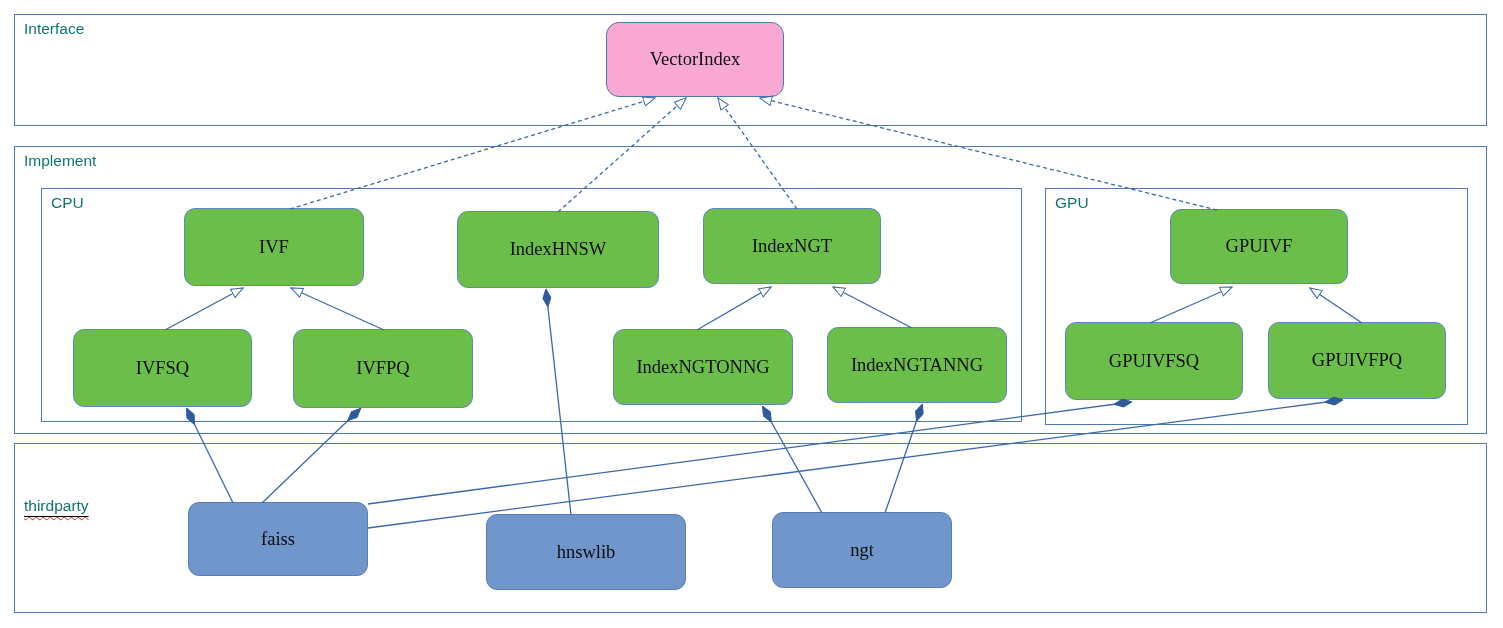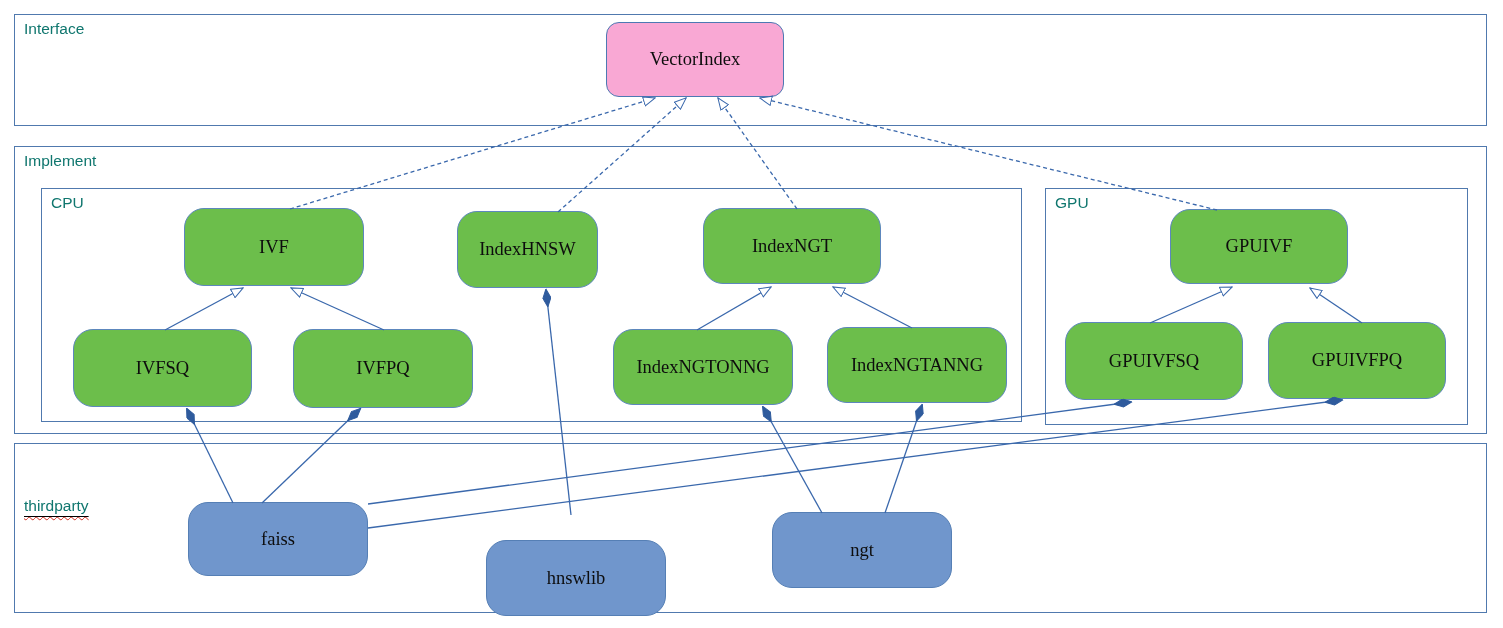--- a/index.html
+++ b/index.html
@@ -4,21 +4,21 @@
 <style>
   html,body{margin:0;padding:0;background:#ffffff;}
   body{width:1503px;height:628px;font-family:"Liberation Sans",sans-serif;}
   .canvas{position:relative;width:1503px;height:628px;background:#ffffff;overflow:hidden;}
 
   .container-frame{position:absolute;border:1.6px solid #5079ae;background:transparent;box-sizing:border-box;z-index:1;}
   .clabel{position:absolute;top:5px;left:9px;font-size:15.5px;color:#0f766e;white-space:nowrap;}
   .clabel.wavy{text-decoration:underline wavy #cf2b1e;text-decoration-thickness:1.2px;text-underline-offset:5px;margin-top:48px;}
   .clabel.wavy > span{text-decoration:underline solid #000;text-decoration-thickness:1px;}
 
-  .node{position:absolute;box-sizing:border-box;border:1.5px solid #5d87bd;border-radius:20px;
+  .node{position:absolute;box-sizing:border-box;border:1.5px solid #5d87bd;border-radius:11px;
         display:flex;align-items:center;justify-content:center;z-index:2;
         font-family:"Liberation Serif","DejaVu Serif",serif;font-size:18.5px;color:#0d0d0d;}
   .node.interface{background:#f9a8d4;border-color:#4d79b3;border-radius:13px;}
   .node.impl{background:#6cbe4b;}
   .node.thirdparty{background:#7096cc;border-color:#557fb5;}
 
   svg.connectors{position:absolute;left:0;top:0;width:1503px;height:628px;z-index:3;pointer-events:none;}
 </style>
 </head>
 <body>
@@ -65,21 +65,21 @@
     </div>
     <div class="container-frame" style="left: 14px; top: 443px; width: 1473px; height: 170px;">
       <span class="clabel wavy"><span>thirdparty</span></span>
     </div>
     <div class="node interface" style="left: 606px; top: 22px; width: 178px; height: 75px;">
       <span>VectorIndex</span>
     </div>
     <div class="node impl" style="left: 184px; top: 208px; width: 180px; height: 78px;">
       <span>IVF</span>
     </div>
-    <div class="node impl" style="left: 457px; top: 211px; width: 141px; height: 77px;">
+    <div class="node impl" style="left: 457px; top: 211px; width: 202px; height: 77px;">
       <span>IndexHNSW</span>
     </div>
     <div class="node impl" style="left: 703px; top: 208px; width: 178px; height: 76px;">
       <span>IndexNGT</span>
     </div>
     <div class="node impl" style="left: 73px; top: 329px; width: 179px; height: 78px;">
       <span>IVFSQ</span>
     </div>
     <div class="node impl" style="left: 293px; top: 329px; width: 180px; height: 79px;">
       <span>IVFPQ</span>
@@ -95,19 +95,19 @@
     </div>
     <div class="node impl" style="left: 1065px; top: 322px; width: 178px; height: 78px;">
       <span>GPUIVFSQ</span>
     </div>
     <div class="node impl" style="left: 1268px; top: 322px; width: 178px; height: 77px;">
       <span>GPUIVFPQ</span>
     </div>
     <div class="node thirdparty" style="left: 188px; top: 502px; width: 180px; height: 74px;">
       <span>faiss</span>
     </div>
-    <div class="node thirdparty" style="left: 486px; top: 540px; width: 180px; height: 76px;">
+    <div class="node thirdparty" style="left: 486px; top: 514px; width: 200px; height: 76px;">
       <span>hnswlib</span>
     </div>
     <div class="node thirdparty" style="left: 772px; top: 512px; width: 180px; height: 76px;">
       <span>ngt</span>
     </div>
   </div>
 
 </body></html>

